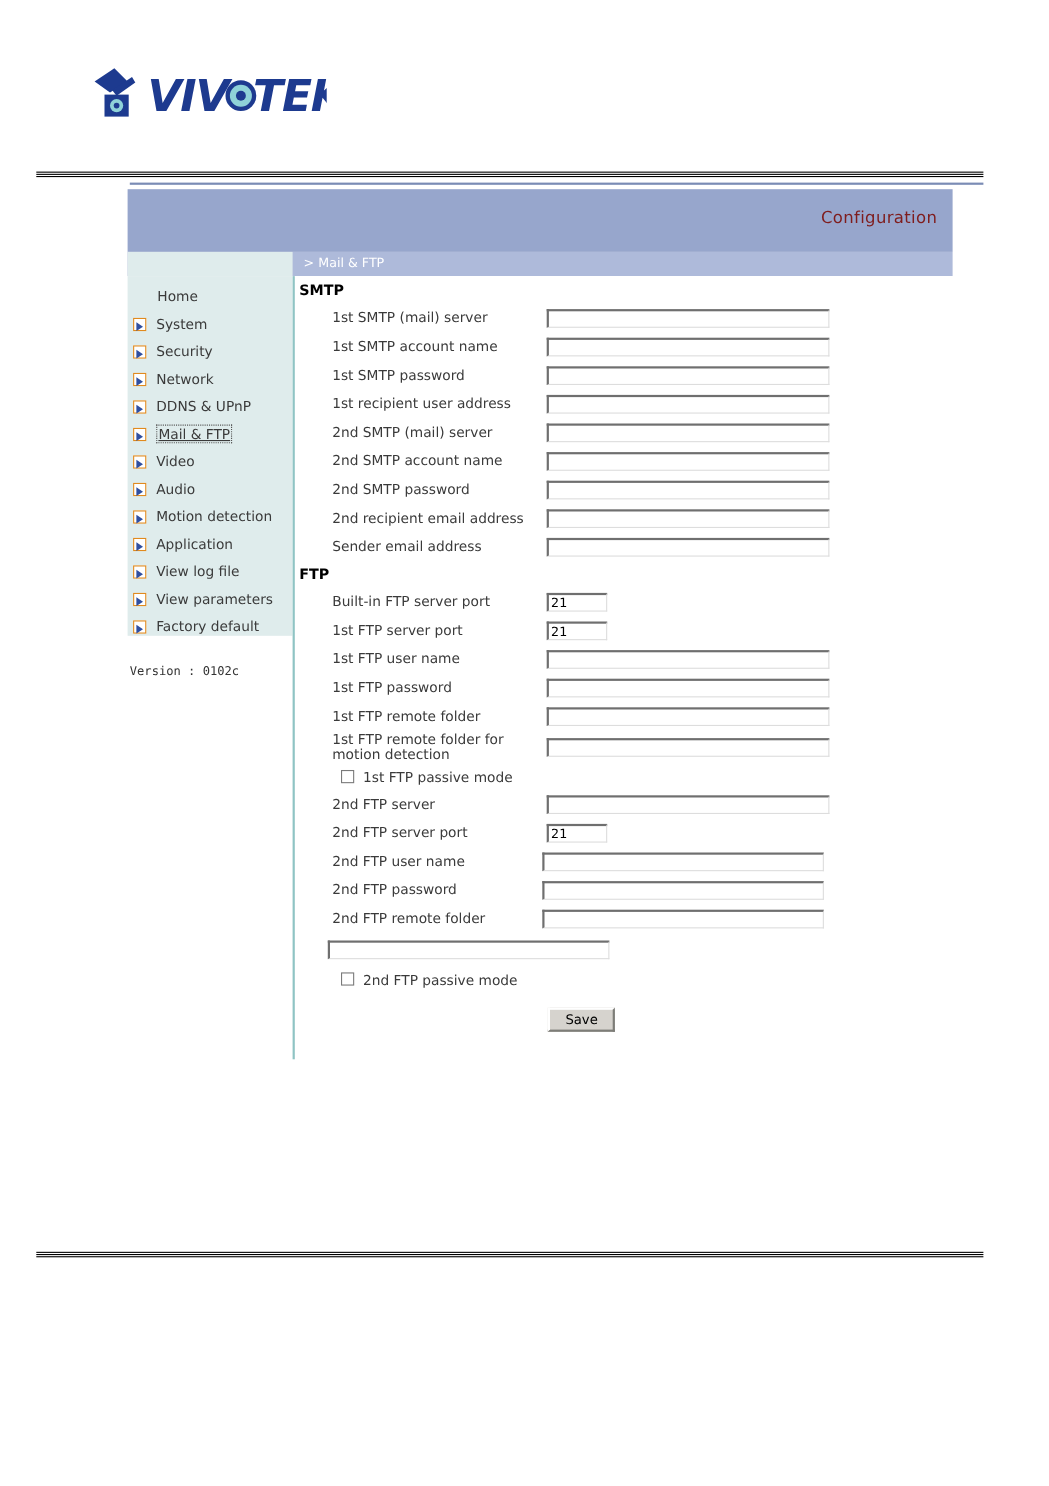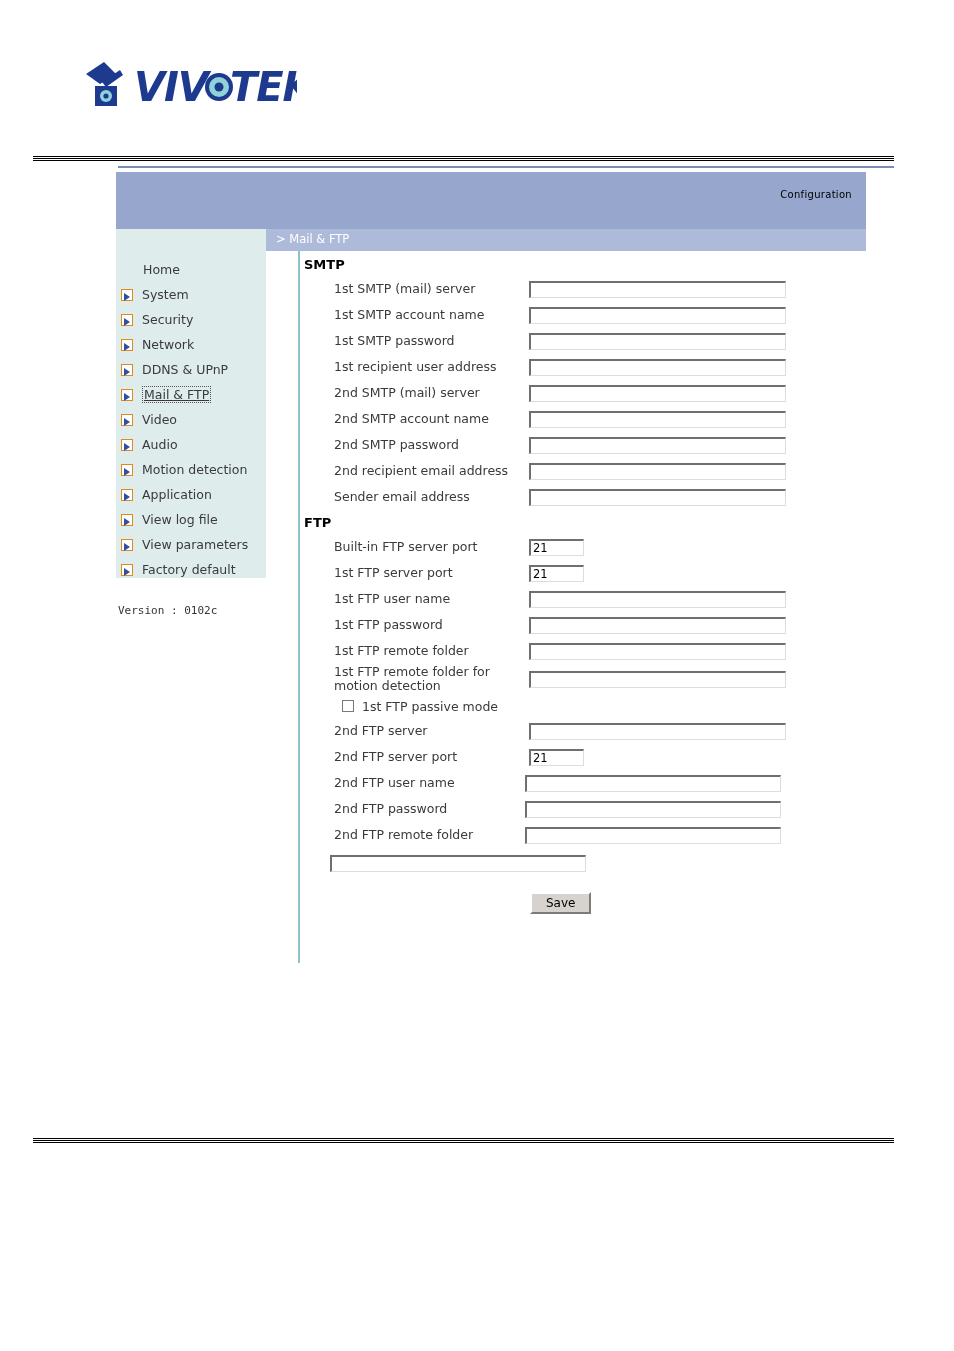--- a/index.html
+++ b/index.html
@@ -84,22 +84,22 @@
 
   .titlebar {
     height: 57px;
     background: #97a6cc;
     position: relative;
   }
   .titlebar-text {
     position: absolute;
     right: 14px;
     top: 17px;
-    color: #000000;
-    font-size: 10px;
+    color: #7f1d1d;
+    font-size: 15px;
     letter-spacing: 0.3px;
   }
 
   .breadcrumbbar {
     height: 22px;
     background: #aebada;
     position: relative;
   }
   .breadcrumb-left {
     position: absolute;
@@ -115,21 +115,20 @@
     top: 3px;
     color: #ffffff;
     font-size: 11.5px;
   }
 
   .body-area {
     position: relative;
     display: flex;
     align-items: flex-start;
     background: #ffffff;
-    gap: 32px;
   }
 
   
   .sidebar {
     width: 150px;
     flex: 0 0 150px;
     position: relative;
     background: #ffffff;
     padding-bottom: 8px;
   }
@@ -504,20 +503,24 @@
 
       <div class="form-row">
         <span class="field-label">2nd FTP remote folder</span>
         <input class="txt wide2 shift-left" type="text" value="" style="">
       </div>
 
       <div class="form-row two-line">
         <input class="txt wide2 shift-left" type="text" value="" style="">
       </div>
 
+      <div class="check-row">
+        <input class="chk" type="checkbox" style="">
+        <span class="chk-label">2nd FTP passive mode</span>
+      </div>
 
       <div class="save-row">
         <button class="save-btn">Save</button>
       </div>
 
     </div>
   </div>
 </div>
 
 <div class="rule-bottom"></div>

